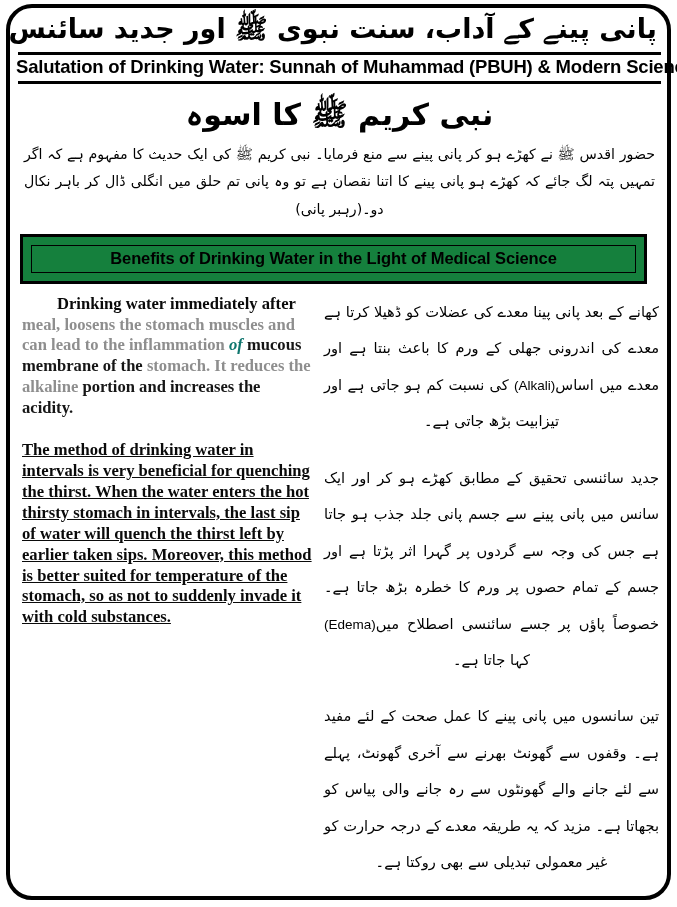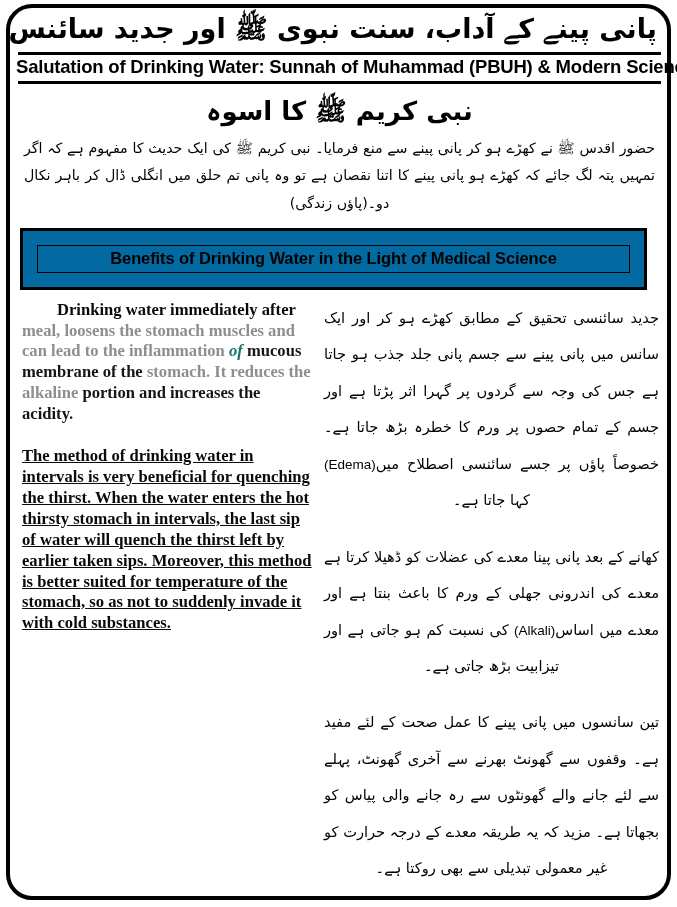--- a/index.html
+++ b/index.html
@@ -84,21 +84,21 @@
   
   .hadith-block {
     padding: 6px 8px 2px 8px;
   }
 
   .urdu-section-heading {
     direction: rtl;
     text-align: center;
     font-family: "DejaVu Sans", sans-serif;
     font-weight: bold;
-    font-size: 26px;
+    font-size: 30px;
     line-height: 1.5;
     color: #000;
     margin: 2px 0 4px 0;
     white-space: nowrap;
   }
 
   .urdu-para {
     direction: rtl;
     text-align: justify;
     text-align-last: center;
@@ -110,22 +110,22 @@
   }
 
   .urdu-para.tight {
     line-height: 1.95;
   }
 
   
   .banner-outer {
     margin: 6px 16px 8px 4px;
     border: 3px solid #000;
-    padding: 14px;
-    background: #0369a1;
+    padding: 8px;
+    background: #15803d;
   }
   .banner-inner {
     border: 1px solid #000;
     padding: 3px 4px 4px 4px;
   }
   .banner-text {
     font-family: "Liberation Sans", sans-serif;
     font-weight: bold;
     font-size: 16.5px;
     text-align: center;
@@ -202,21 +202,21 @@
       <div class="title-rule"></div>
       <div class="english-subtitle">Salutation of Drinking Water: Sunnah of Muhammad (PBUH) &amp; Modern Science</div>
     </div>
     <div class="header-rule"></div>
 
     <div class="hadith-block">
       <div class="urdu-section-heading">نبی کریم ﷺ کا اسوہ</div>
 
 
       <div class="urdu-para tight">
-        <span>حضور اقدس ﷺ نے کھڑے ہو کر پانی پینے سے منع فرمایا۔ نبی کریم ﷺ کی ایک حدیث کا مفہوم ہے کہ اگر تمہیں پتہ لگ جائے کہ کھڑے ہو پانی پینے کا اتنا نقصان ہے تو وہ پانی تم حلق میں انگلی ڈال کر باہر نکال دو۔</span><span>(پاؤں زندگی)</span>
+        <span>حضور اقدس ﷺ نے کھڑے ہو کر پانی پینے سے منع فرمایا۔ نبی کریم ﷺ کی ایک حدیث کا مفہوم ہے کہ اگر تمہیں پتہ لگ جائے کہ کھڑے ہو پانی پینے کا اتنا نقصان ہے تو وہ پانی تم حلق میں انگلی ڈال کر باہر نکال دو۔</span><span>(رہبر پانی)</span>
       </div>
     </div>
 
     <div class="banner-outer">
       <div class="banner-inner">
         <div class="banner-text">Benefits of Drinking Water in the Light of Medical Science</div>
       </div>
     </div>
 
     <div class="body-cols">
@@ -230,28 +230,28 @@
           <span class="dark">mucous membrane of the</span>
           <span class="dim">stomach. It reduces the alkaline</span>
           <span class="dark">portion and increases the acidity.</span>
         </p>
 
         <p class="en-para">The method of drinking water in intervals is very beneficial for quenching the thirst. When the water enters the hot thirsty stomach in intervals, the last sip of water will quench the thirst left by earlier taken sips. Moreover, this method is better suited for temperature of the stomach, so as not to suddenly invade it with cold substances.</p>
       </div>
 
       <div class="col-urdu">
         <p class="ur-para">
+          <span>کھانے کے بعد پانی پینا معدے کی عضلات کو ڈھیلا کرتا ہے معدے کی اندرونی جھلی کے ورم کا باعث بنتا ہے اور معدے میں اساس</span><span class="latin-inline">(Alkali)</span>
+          <span>کی نسبت کم ہو جاتی ہے اور تیزابیت بڑھ جاتی ہے۔</span>
+        </p>
+
+        <p class="ur-para">
           <span>جدید سائنسی تحقیق کے مطابق کھڑے ہو کر اور ایک سانس میں پانی پینے سے جسم پانی جلد جذب ہو جاتا ہے جس کی وجہ سے گردوں پر گہرا اثر پڑتا ہے اور جسم کے تمام حصوں پر ورم کا خطرہ بڑھ جاتا ہے۔ خصوصاً پاؤں پر جسے سائنسی اصطلاح میں</span><span class="latin-inline">(Edema)</span>
           <span>کہا جاتا ہے۔</span>
         </p>
 
-        <p class="ur-para">
-          <span>کھانے کے بعد پانی پینا معدے کی عضلات کو ڈھیلا کرتا ہے معدے کی اندرونی جھلی کے ورم کا باعث بنتا ہے اور معدے میں اساس</span><span class="latin-inline">(Alkali)</span>
-          <span>کی نسبت کم ہو جاتی ہے اور تیزابیت بڑھ جاتی ہے۔</span>
-        </p>
-
         <p class="ur-para">تین سانسوں میں پانی پینے کا عمل صحت کے لئے مفید ہے۔ وقفوں سے گھونٹ بھرنے سے آخری گھونٹ، پہلے سے لئے جانے والے گھونٹوں سے رہ جانے والی پیاس کو بجھاتا ہے۔ مزید کہ یہ طریقہ معدے کے درجہ حرارت کو غیر معمولی تبدیلی سے بھی روکتا ہے۔</p>
       </div>
 
     </div>
 
   </div>
 </div>
 
 </body></html>

